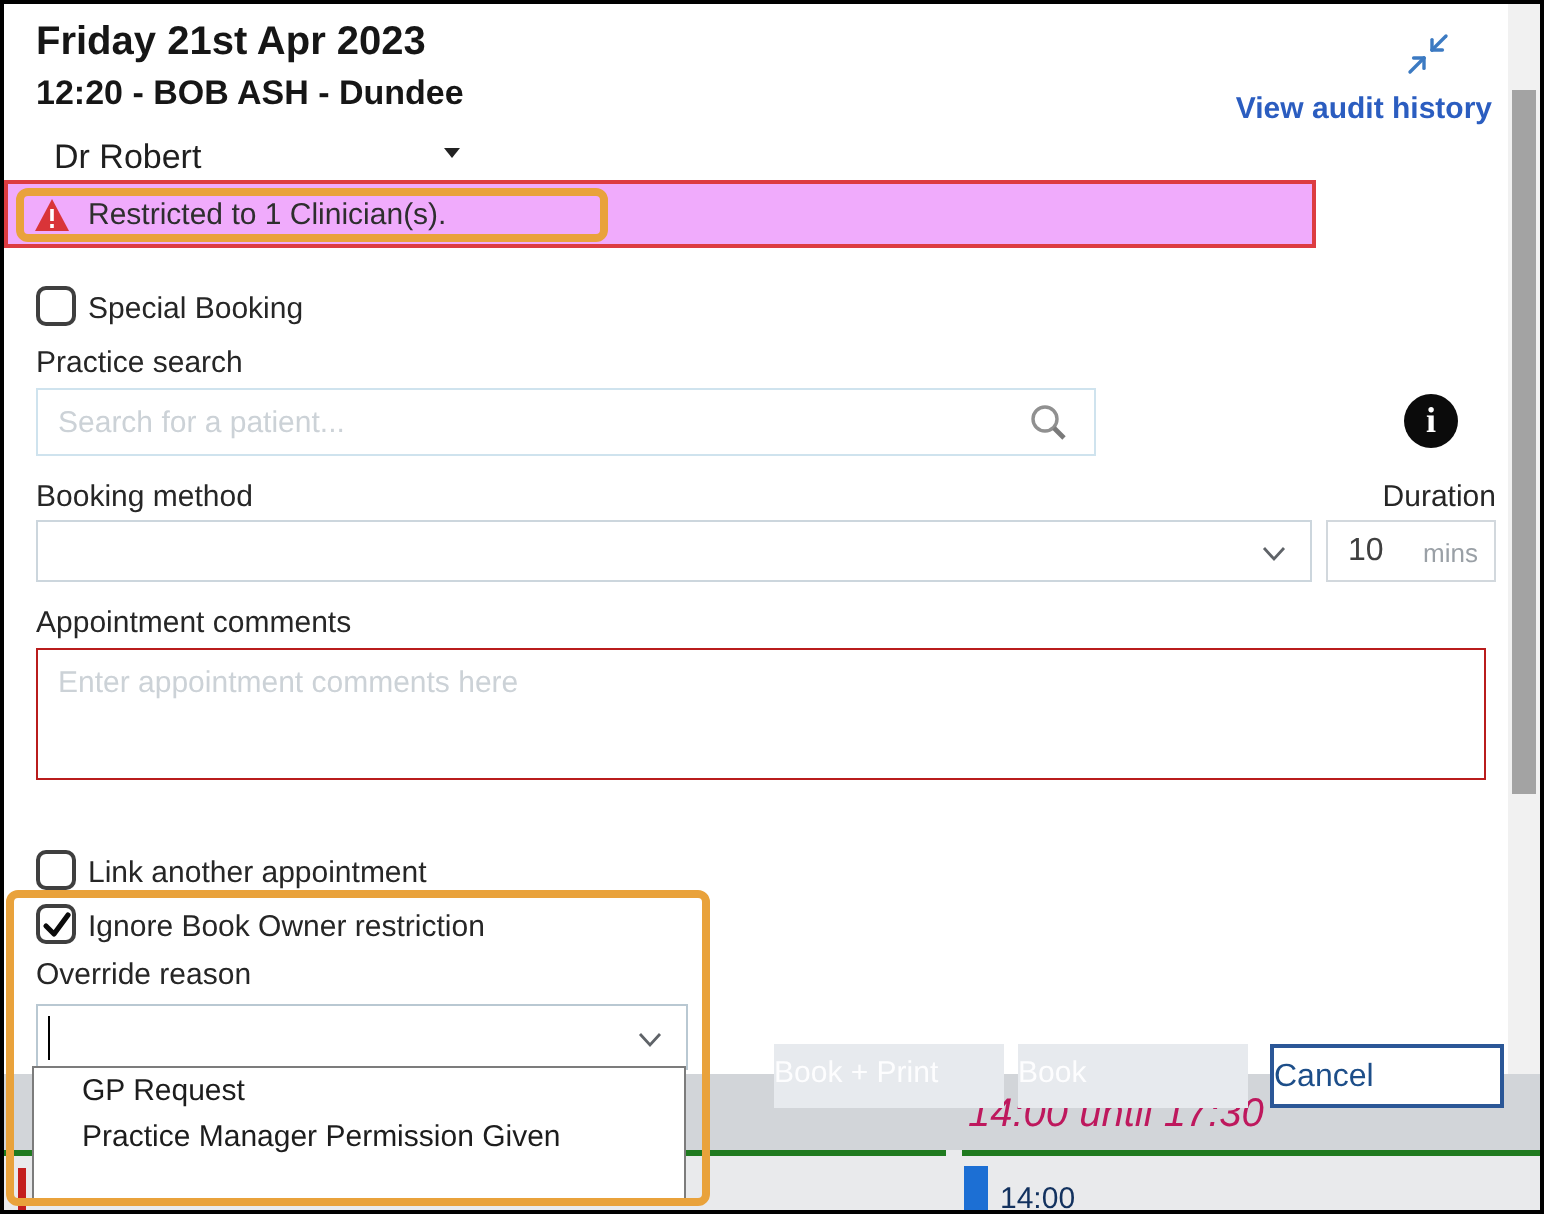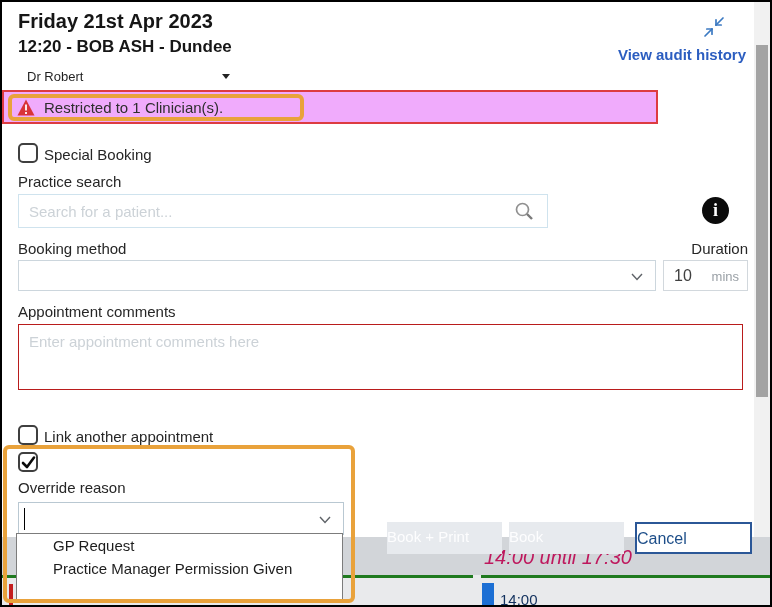--- a/index.html
+++ b/index.html
@@ -21,21 +21,21 @@
   
   .dialog { position:absolute; left:2px; top:2px; width:752px; height:535px; background:#fff; z-index:2; }
 
   .date-title { position:absolute; left:16px; top:8px; font-size:20px; font-weight:bold; color:#161616; }
   .sub-title  { position:absolute; left:16px; top:35px; font-size:17px; font-weight:bold; color:#161616; }
 
   .collapse-icon { position:absolute; left:700px; top:13px; width:24px; height:24px; cursor:pointer; }
   .audit-link { position:absolute; right:8px; top:44px; font-size:15px; font-weight:bold; color:#2b5dc0; cursor:pointer; }
 
   .clinician-select { position:absolute; left:16px; top:63px; width:222px; height:23px; background:#fff; cursor:pointer; }
-  .clinician-select .txt { position:absolute; left:9px; top:4px; font-size:13px; color:#1f1f1f; }
+  .clinician-select .txt { position:absolute; left:9px; top:4px; font-size:17px; color:#1f1f1f; }
   .clinician-select .tri { position:absolute; right:10px; top:9px; width:0; height:0;
       border-left:4px solid transparent; border-right:4px solid transparent; border-top:5px solid #222; }
 
   .warn-banner { position:absolute; left:0; top:88px; width:656px; height:34px;
       background:#f0abfc; border:2px solid #dd3c41; display:flex; align-items:center; }
   .warn-icon { margin-left:13px; width:18px; height:17px; }
   .warn-text { margin-left:9px; font-size:15px; color:#2e2e2e; }
 
   .cb { position:absolute; width:20px; height:20px; border:2px solid #3f3f3f; border-radius:5px; background:#fff; cursor:pointer; }
   .cb svg { position:absolute; left:1px; top:1px; }
@@ -78,21 +78,21 @@
   .btn-book { left:507px; width:115px; }
   .btn-cancel { left:633px; width:117px; background:#fff; border:2px solid #2b5797; color:#1d4e89; font-size:16px; }
 
   
   .scrollbar { position:absolute; left:754px; top:2px; width:16px; height:535px; background:#f1f1f1; z-index:2; }
   .scroll-thumb { position:absolute; left:2px; top:43px; width:12px; height:352px; background:#a3a3a3; cursor:pointer; }
 
   
   .dd-list { position:absolute; left:16px; top:533px; width:327px; height:69px; background:#fff;
       border:1px solid #7c7c7c; z-index:5; overflow:hidden; }
-  .dd-item { height:23px; line-height:23px; padding-left:36px; font-size:15px; color:#1d1d1d; cursor:pointer; }
+  .dd-item { height:23px; line-height:23px; padding-left:24px; font-size:15px; color:#1d1d1d; cursor:pointer; }
 
   
   .anno { position:absolute; border:4px solid #e9a23b; border-radius:6px; z-index:9; pointer-events:none; }
   .anno-warning { left:8px; top:94px; width:296px; height:27px; }
   .anno-override { left:3px; top:445px; width:352px; height:158px; }
 </style>
 </head>
 <body>
 
 <div class="screen">
@@ -171,20 +171,21 @@
     </div>
 
     <div class="cb" style="left:16px; top:423px;"></div>
     <span class="cb-label" style="left:42px; top:426px;">Link another appointment</span>
 
     <div class="cb" style="left:16px; top:450px;">
       <svg width="15" height="15" viewBox="0 0 15 15" fill="none" stroke="#0b0b0b" stroke-width="2.6" stroke-linecap="round" stroke-linejoin="round">
         <path d="M2 8 L6 12 L13 2.5"></path>
       </svg>
     </div>
+    <span class="cb-label" style="left:42px; top:453px;">Ignore Book Owner restriction</span>
 
     <span class="field-label" style="left:16px; top:477px;">Override reason</span>
     <div class="override-combo">
       <div class="caret"></div>
       <svg class="chev" style="right:12px; top:13px; position:absolute;" viewBox="0 0 12 8" fill="none" stroke="#5f6368" stroke-width="1.4">
         <path d="M1 1 L6 6.5 L11 1"></path>
       </svg>
     </div>
 
     <div class="btn disabled btn-book-print">Book + Print</div>

